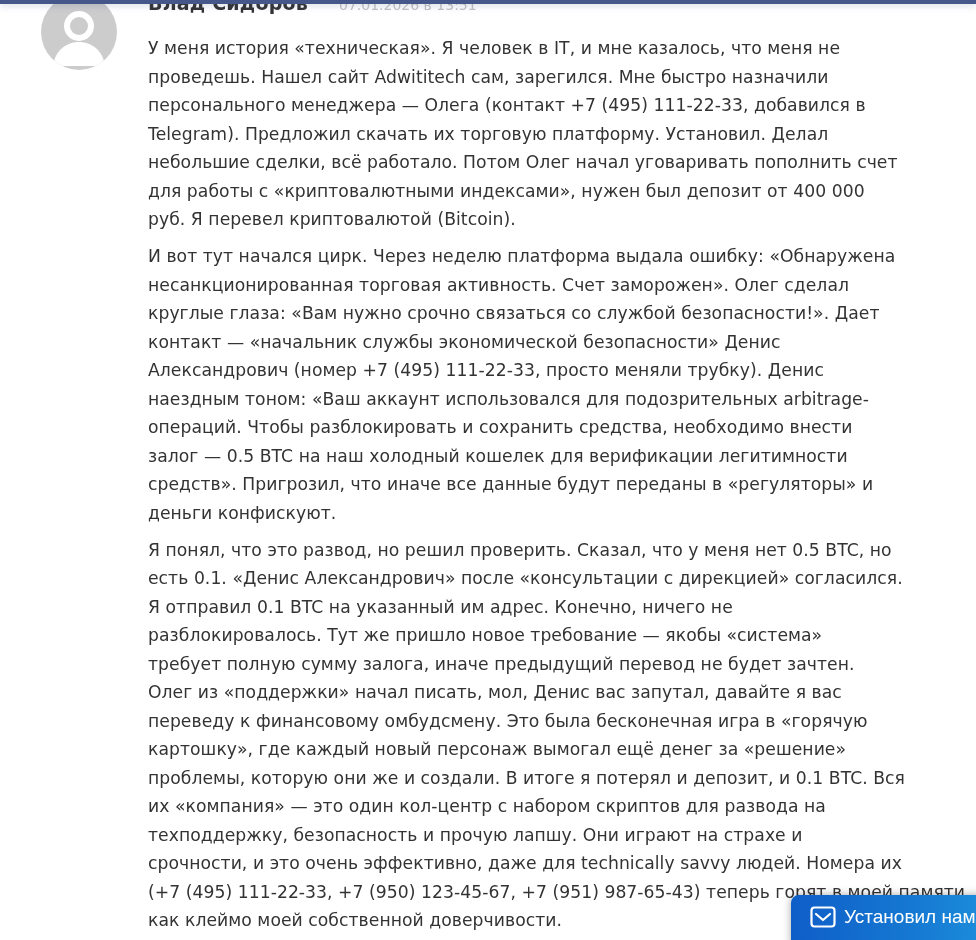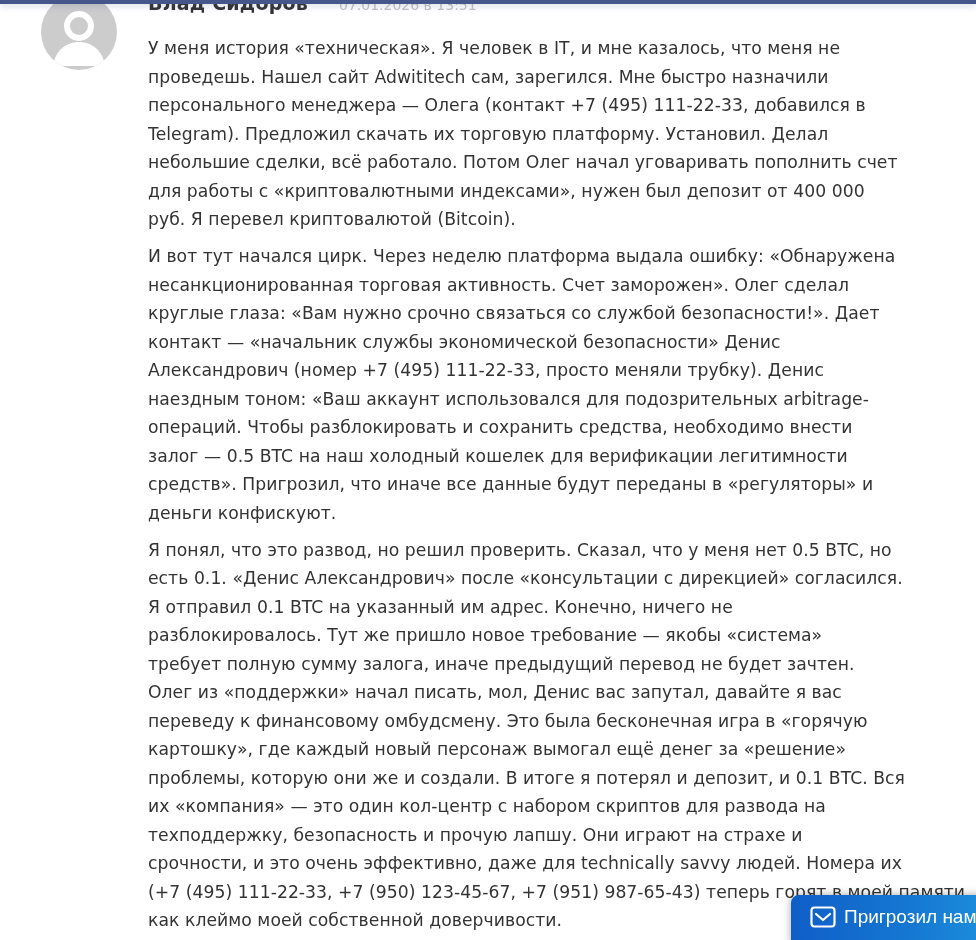--- a/index.html
+++ b/index.html
@@ -151,14 +151,14 @@
 (+7 (495) 111-22-33, +7 (950) 123-45-67, +7 (951) 987-65-43) теперь горят в моей памяти
 как клеймо моей собственной доверчивости.</p>
   </div>
 </div>
 
 <div class="contact-button">
   <svg class="mail-icon" viewBox="0 0 26 22" width="26" height="22">
     <rect x="1.5" y="1.5" width="23" height="19" rx="3" ry="3" fill="none" stroke="#ffffff" stroke-width="2.2"></rect>
     <polyline points="6,8 13,14 20,8" fill="none" stroke="#ffffff" stroke-width="2.2" stroke-linecap="round" stroke-linejoin="round"></polyline>
   </svg>
-  <span class="btn-label">Пригрозил нам</span>
+  <span class="btn-label">Установил нам</span>
 </div>
 
 </body></html>

